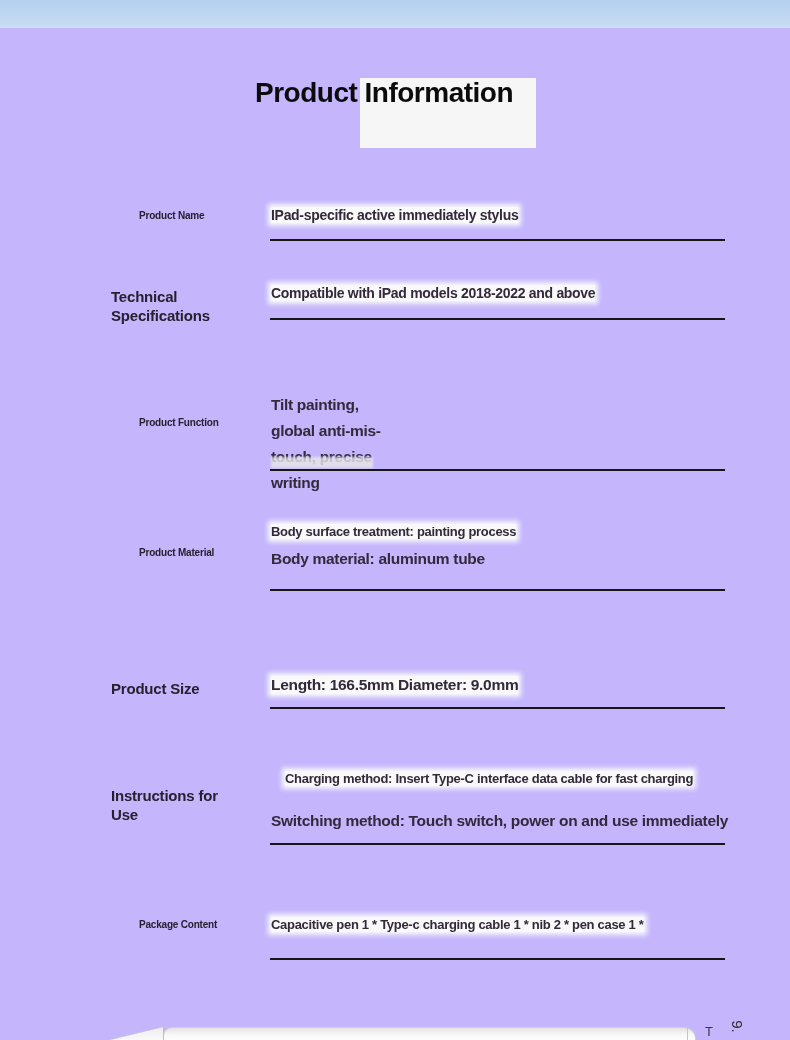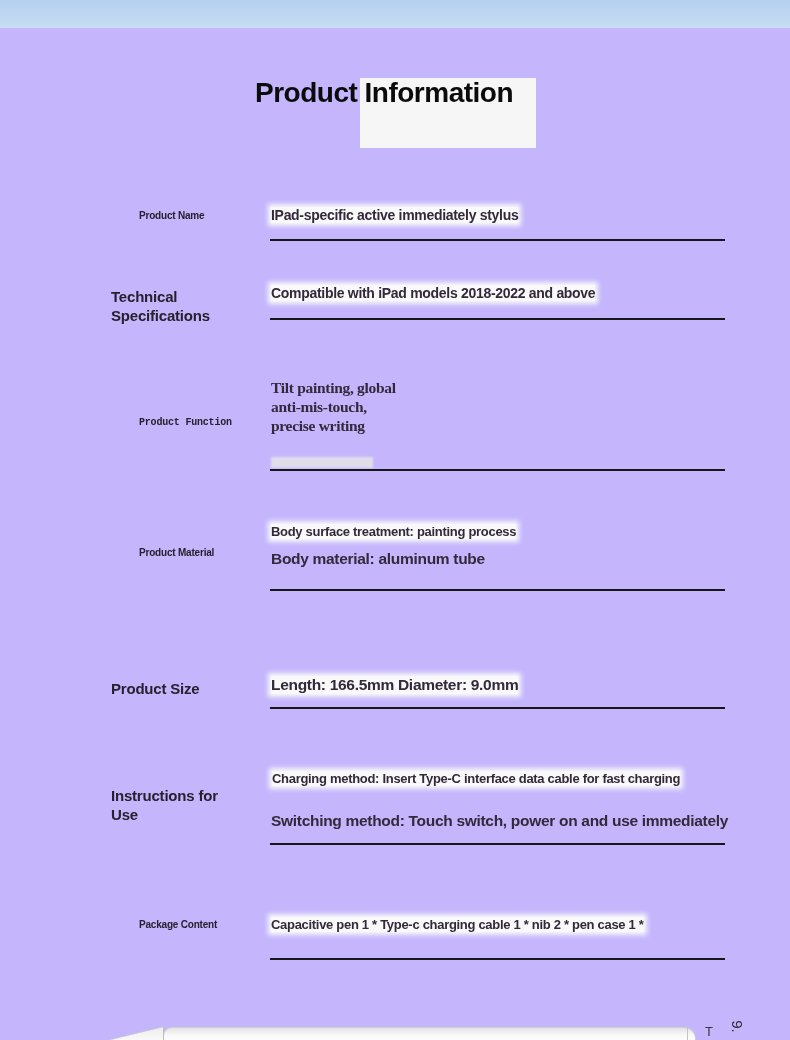--- a/index.html
+++ b/index.html
@@ -102,36 +102,36 @@
   <h1 class="page-title">Product Information</h1>
 
   <div class="spec-label lbl-md" style="top:206px;">Product Name</div>
   <div class="spec-value v-md ghost" style="top:207px;">IPad-specific active immediately stylus</div>
   <div class="underline" style="top:239px;"></div>
 
   <div class="spec-label lbl-lg" style="top:287px; width:125px;">Technical Specifications</div>
   <div class="spec-value v-md ghost" style="top:285px;">Compatible with iPad models 2018-2022 and above</div>
   <div class="underline" style="top:318px;"></div>
 
-  <div class="spec-label lbl-md" style="top:413px; width:150px;font-family:Liberation Mono, monospace;">Product Function</div>
-  <div class="spec-value v-lg wrap" style="top:378px; width:131px; line-height:19px;font-family:Liberation Serif, serif;">Tilt painting, global anti-mis-touch, precise writing</div>
+  <div class="spec-label lbl-md" style="top:413px; width:150px;">Product Function</div>
+  <div class="spec-value v-lg wrap" style="top:392px; width:131px; line-height:26px;">Tilt painting, global anti-mis-touch, precise writing</div>
   <div class="artifact" style="left:271px; top:457px; width:102px; height:11px;"></div>
   <div class="underline" style="top:469px;"></div>
 
   <div class="spec-label lbl-md" style="top:543px; width:150px;">Product Material</div>
   <div class="spec-value v-lg" style="top:550px;">Body material: aluminum tube</div>
   <div class="spec-value v-sm ghost" style="top:524px;">Body surface treatment: painting process</div>
   <div class="underline" style="top:589px;"></div>
 
   <div class="spec-label lbl-lg" style="top:679px;">Product Size</div>
   <div class="spec-value v-lg ghost" style="top:676px;">Length: 166.5mm Diameter: 9.0mm</div>
   <div class="underline" style="top:707px;"></div>
 
   <div class="spec-label lbl-lg" style="top:786px; width:130px;">Instructions for Use</div>
-  <div class="spec-value v-sm ghost" style="top:771px; left:272px;">Charging method: Insert Type-C interface data cable for fast charging</div>
+  <div class="spec-value v-sm ghost" style="top:771px; left:285px;">Charging method: Insert Type-C interface data cable for fast charging</div>
   <div class="spec-value v-lg" style="top:812px;">Switching method: Touch switch, power on and use immediately</div>
   <div class="underline" style="top:843px;"></div>
 
   <div class="spec-label lbl-md" style="top:915px; width:150px;">Package Content</div>
   <div class="spec-value v-sm ghost" style="top:917px;">Capacitive pen 1 * Type-c charging cable 1 * nib 2 * pen case 1 *</div>
   <div class="underline" style="top:958px;"></div>
 
   <div class="pen-tip-edge"></div>
   <div class="pen-tip"></div>
   <div class="pen-body"></div>

